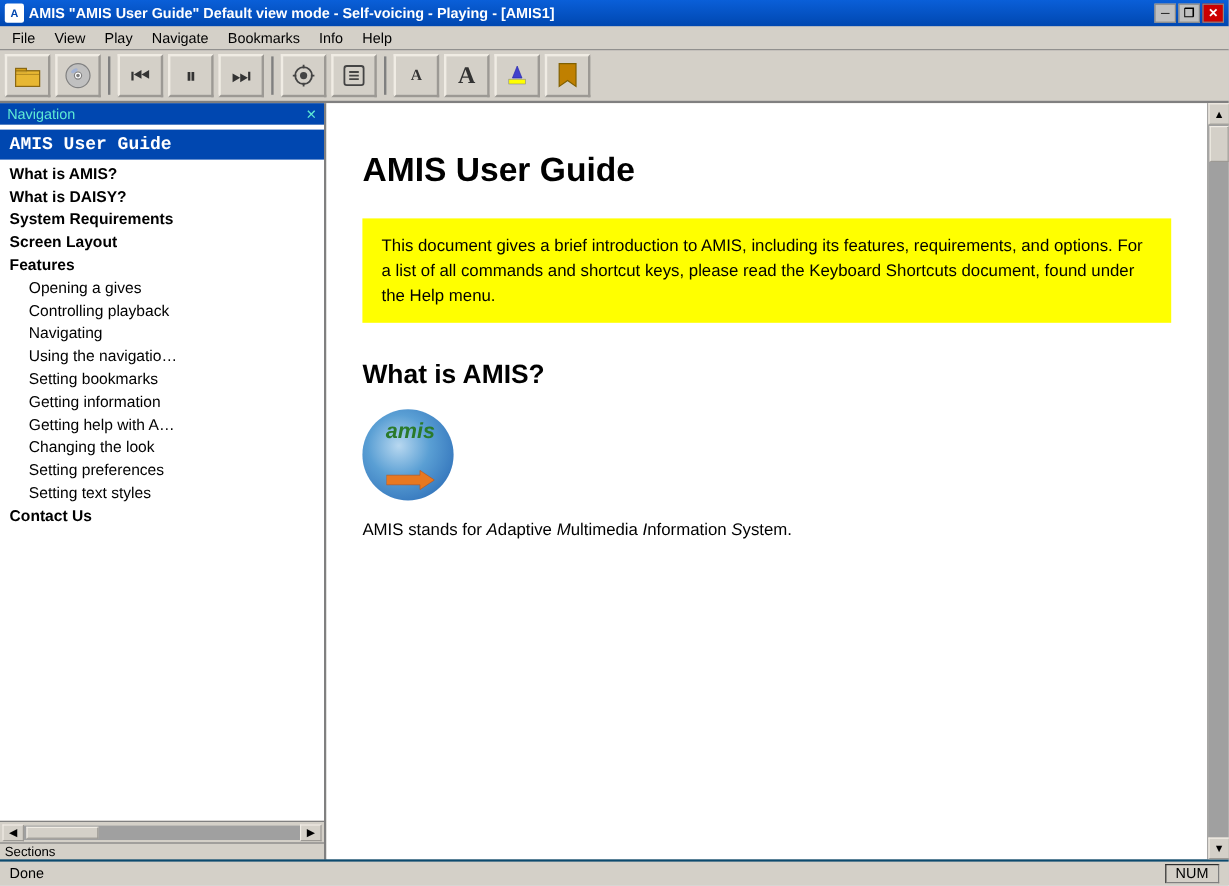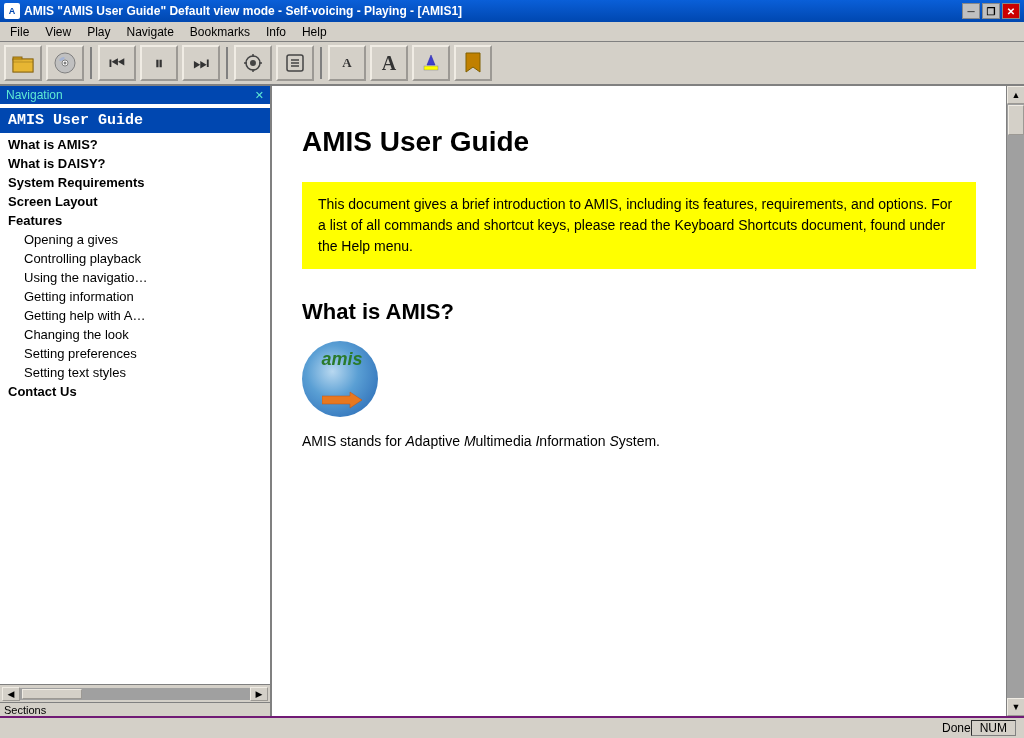--- a/index.html
+++ b/index.html
@@ -163,26 +163,26 @@
       height: 30px;
       background: #d4d0c8;
       border: 1px outset #f0ece4;
       margin: 1px;
     }
 
     
     .status-bar {
       height: 22px;
       background: #d4d0c8;
-      border-top: 2px solid #701a75;
+      border-top: 2px solid #0c4a6e;
       display: flex;
       align-items: center;
       padding: 10px 8px;
       font-size: 12px;
-      justify-content: flex-end;
+      justify-content: space-between;
     }
     .status-right {
       background: #d4d0c8;
       border: 1px inset #808080;
       padding: 0 8px;
       font-size: 12px;
     }
 
     
     .content-h1 {
@@ -358,21 +358,23 @@
     </div>
     <div class="nav-list">
       <div class="nav-title">AMIS User Guide</div>
       <div class="nav-item level1">What is AMIS?</div>
       <div class="nav-item level1">What is DAISY?</div>
       <div class="nav-item level1">System Requirements</div>
       <div class="nav-item level1">Screen Layout</div>
       <div class="nav-item level1">Features</div>
       <div class="nav-item level2">Opening a gives</div>
       <div class="nav-item level2">Controlling playback</div>
+      <div class="nav-item level2">Navigating</div>
       <div class="nav-item level2">Using the navigatio…</div>
+      <div class="nav-item level2">Setting bookmarks</div>
       <div class="nav-item level2">Getting information</div>
       <div class="nav-item level2">Getting help with A…</div>
       <div class="nav-item level2">Changing the look</div>
       <div class="nav-item level2">Setting preferences</div>
       <div class="nav-item level2">Setting text styles</div>
       <div class="nav-item level1">Contact Us</div>
     </div>
 
     <div class="nav-scroll-bar">
       <div style="width:18px;height:14px;background:#d4d0c8;border:1px outset #f0ece4;display:flex;align-items:center;justify-content:center;font-size:9px;cursor:pointer;">◀</div>

